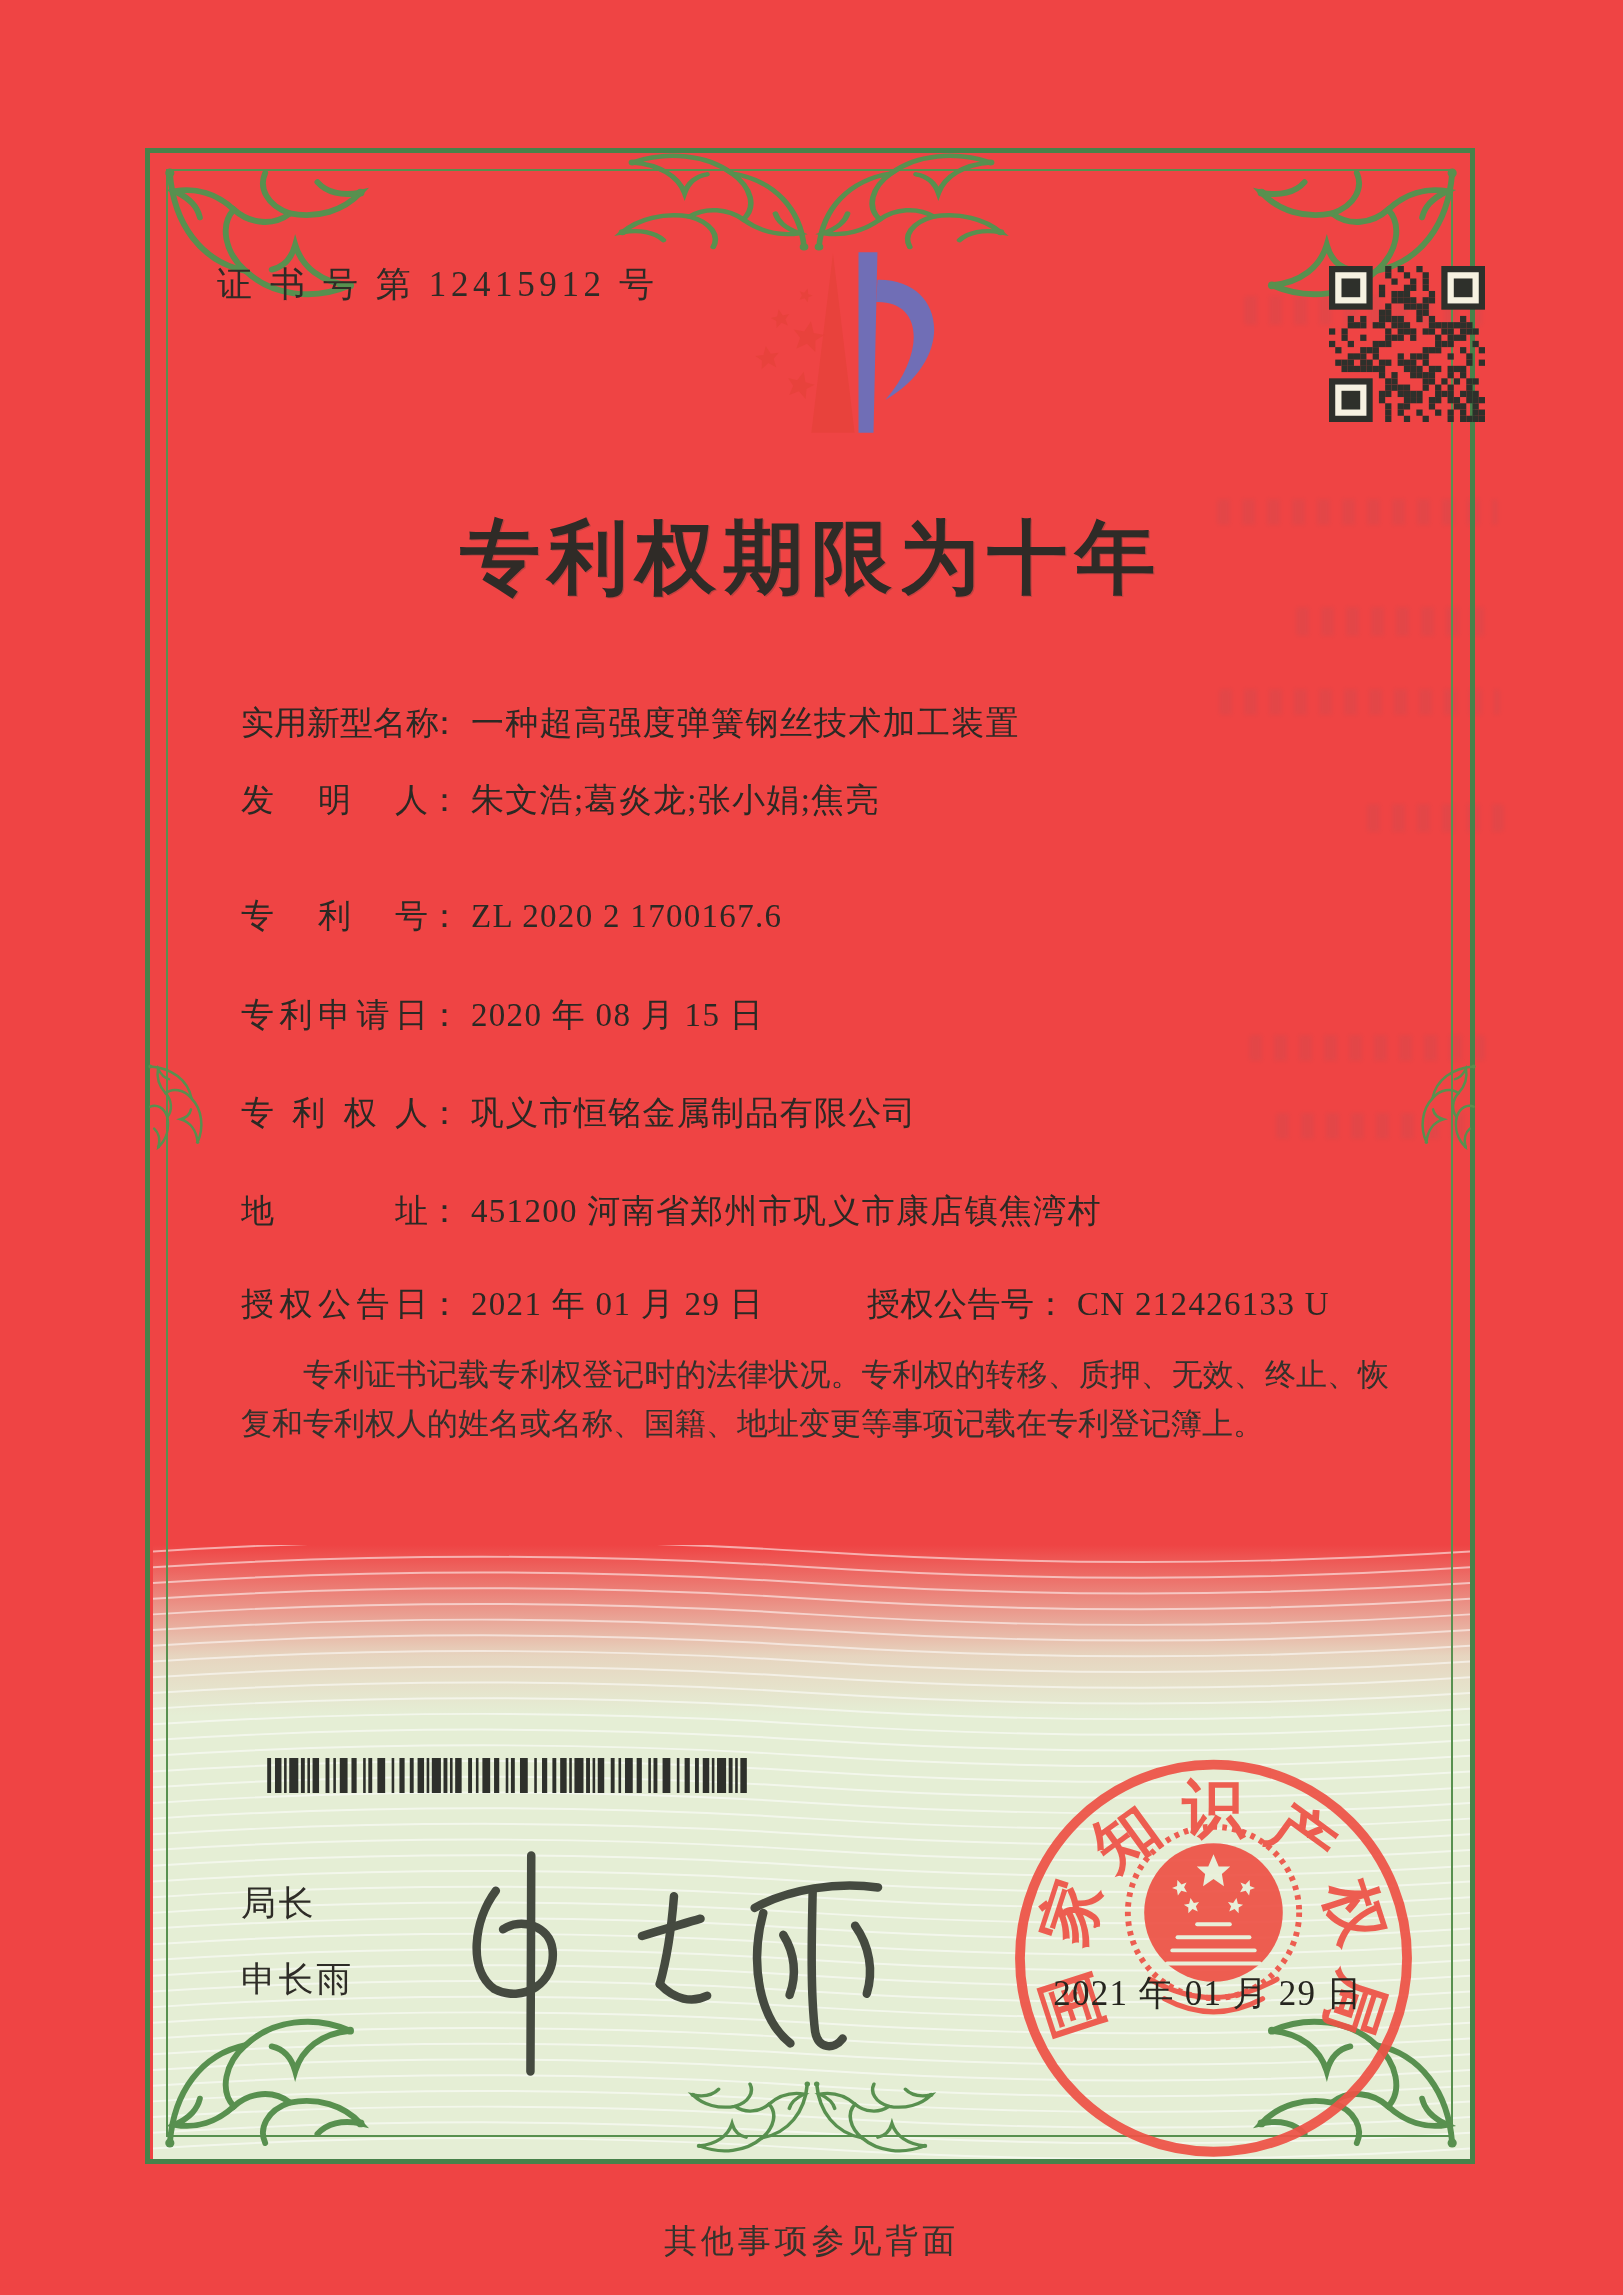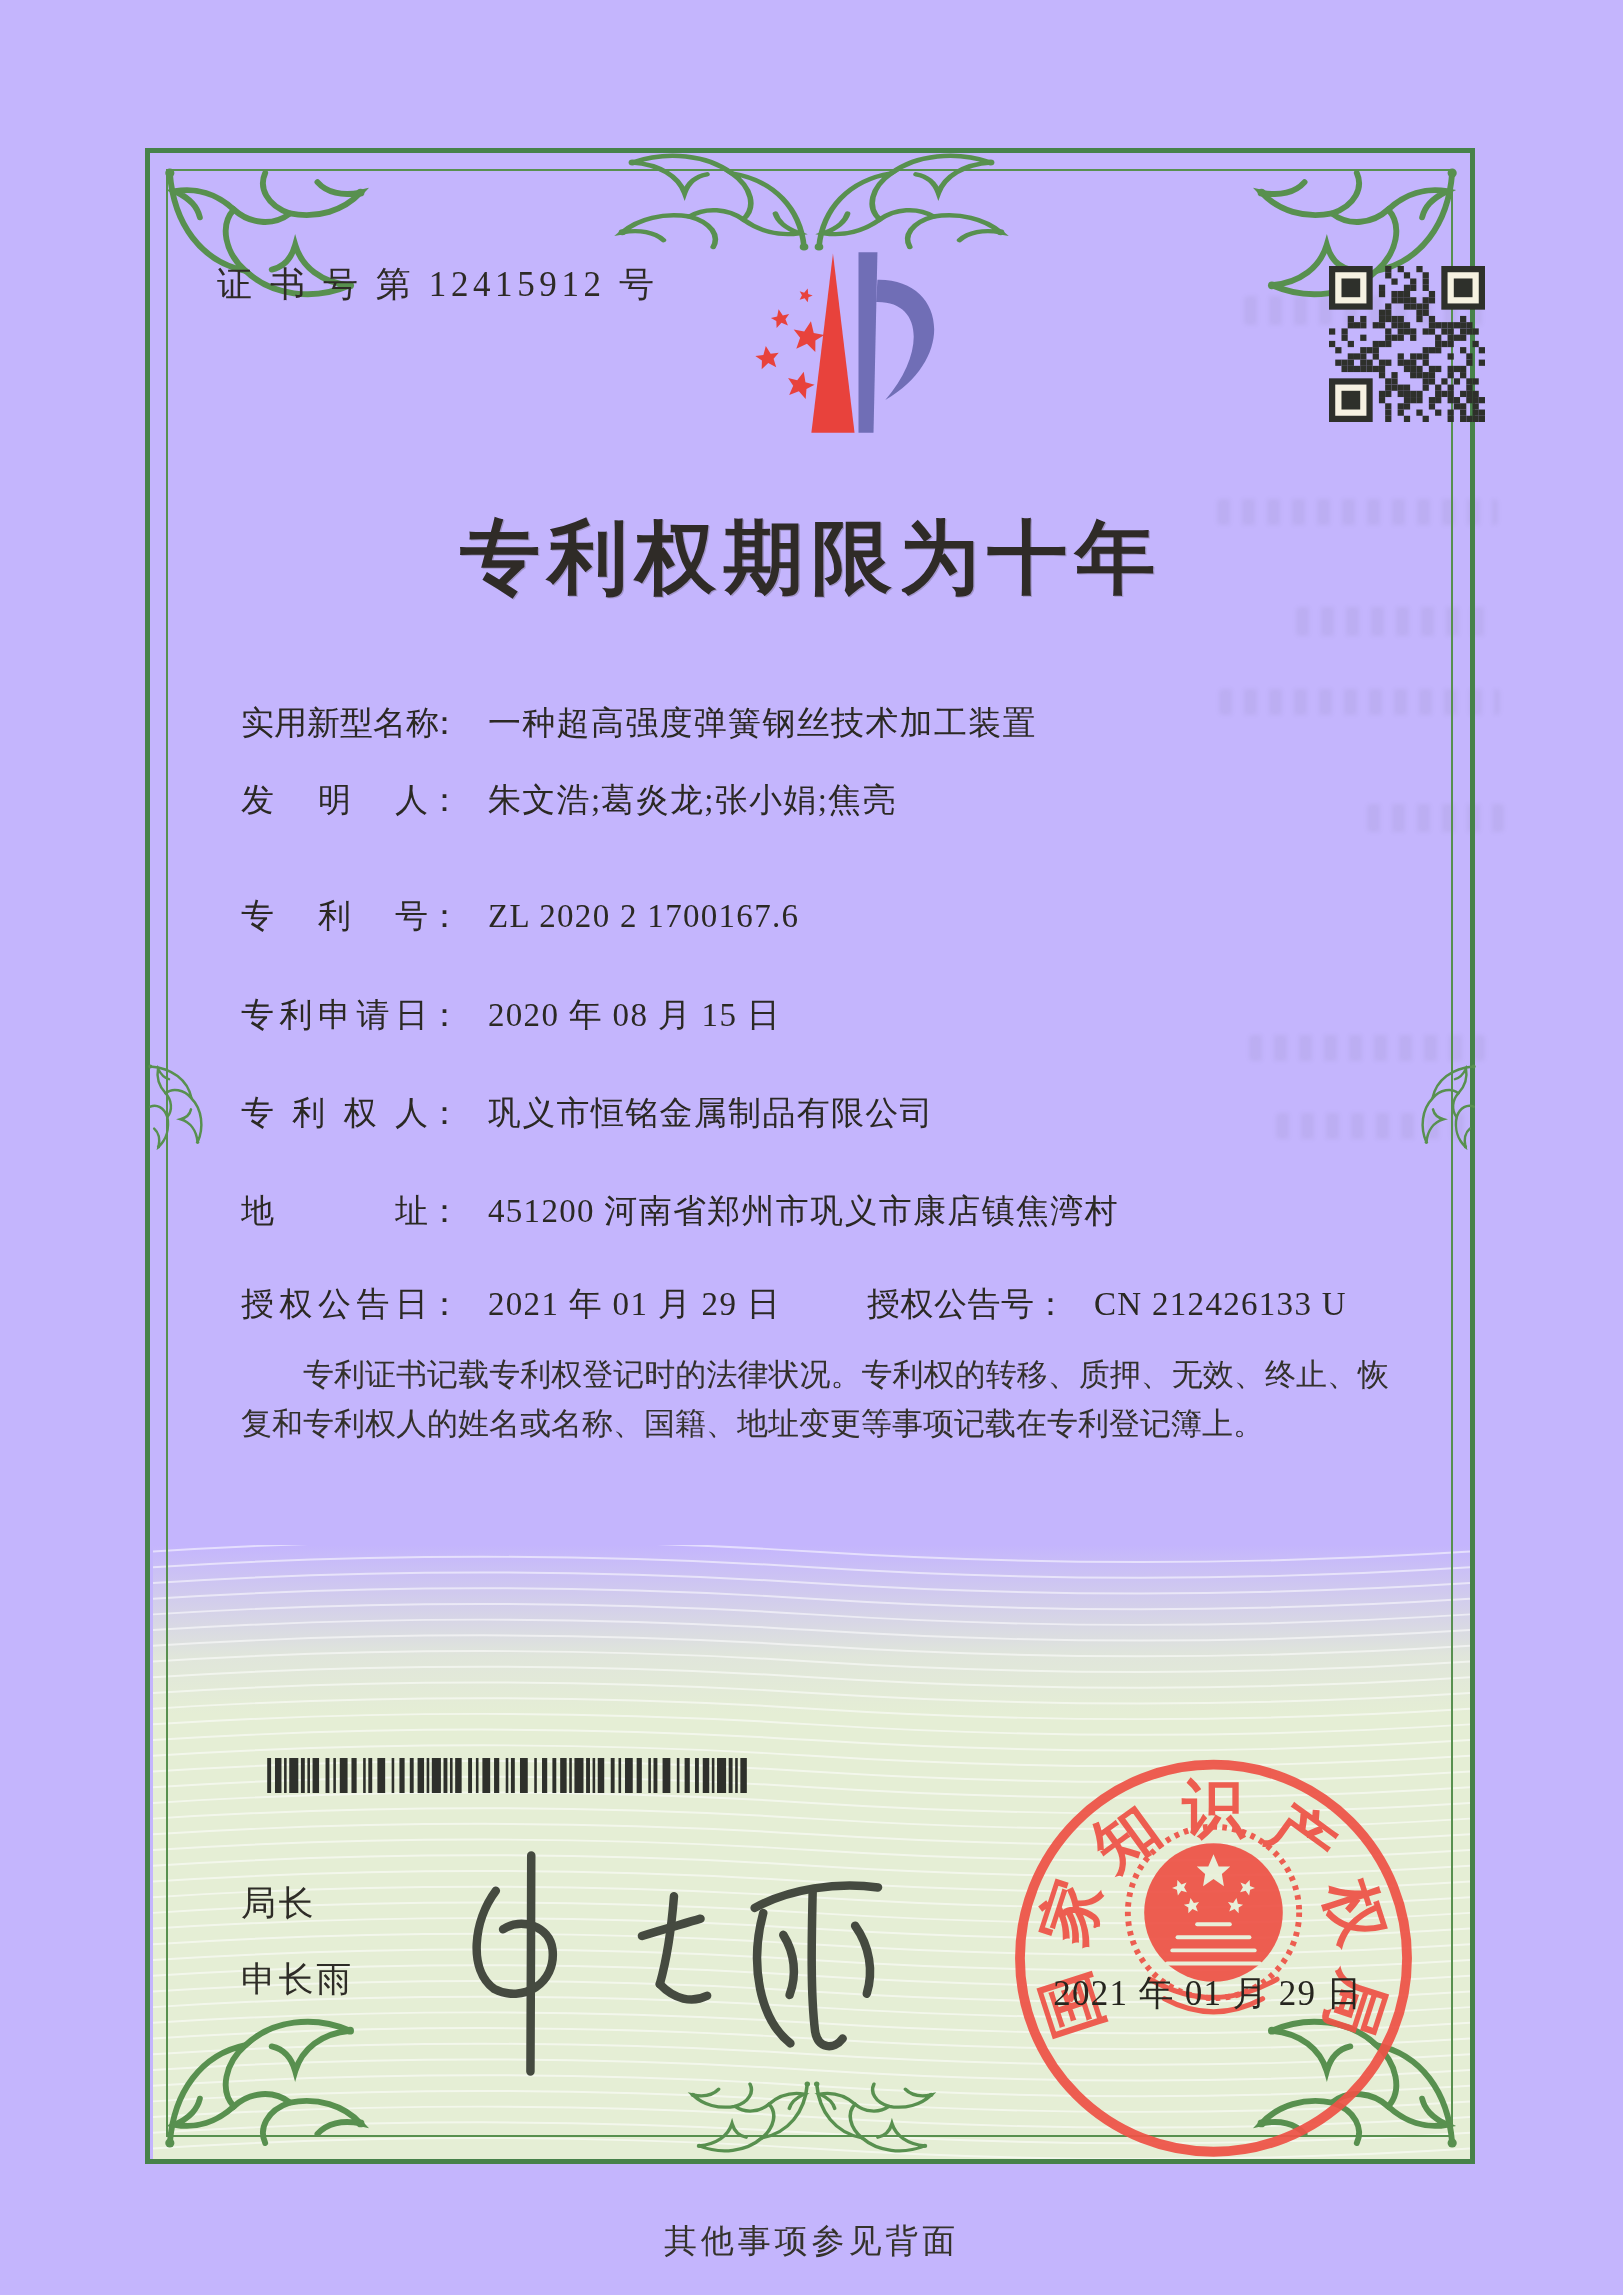--- a/index.html
+++ b/index.html
@@ -1,19 +1,19 @@
 <!DOCTYPE html>
 <html style="font-size:10.5px"><head>
 <meta charset="utf-8">
 <style>
   html,body{margin:0;padding:0;background:#e9e6d6;}
   .page{
     position:relative;
     width:1623px;height:2295px;
-    background:#c4b5fd;
+    background:#ef4444;
     overflow:hidden;
     font-family:"Liberation Serif","DejaVu Serif",serif;
     color:#2b2924;
   }
   .abs{position:absolute;}
   
   #wave-zone{
     left:153px;top:1545px;width:1317px;height:614px;
     background:linear-gradient(180deg, rgba(229,238,213,0) 0px, rgba(229,238,213,.85) 111px, #e5eed5 170px);
   }
@@ -37,21 +37,21 @@
     text-shadow:1.3px 1.3px 0 rgba(60,55,50,.25);
   }
   .field-row{left:241px;font-size:33px;line-height:42px;white-space:nowrap;}
   .flabel{
     display:inline-block;width:187px;
     text-align:justify;text-align-last:justify;
     vertical-align:top;
   }
   .flabel-b{display:inline-block;width:167px;text-align:justify;text-align-last:justify;vertical-align:top;}
   .fcolon{display:inline-block;vertical-align:top;}
-  .fvalue{display:inline-block;margin-left:27px;vertical-align:top;letter-spacing:1.3px;}
+  .fvalue{display:inline-block;margin-left:10px;vertical-align:top;letter-spacing:1.3px;}
   .paras{
     left:241px;top:1350px;width:1148px;
     font-size:31px;line-height:49px;text-align:justify;color:#33312c;
   }
   .paras p{margin:0;text-indent:2em;}
   .issuer-title{left:241px;top:1880px;font-size:35px;letter-spacing:2.6px;color:#2e2c27;}
   .issuer-name{left:241px;top:1956px;font-size:35px;letter-spacing:2.6px;color:#2e2c27;}
   .seal-date{
     left:1018px;top:1970px;width:380px;text-align:center;
     font-size:35px;letter-spacing:1.3px;color:#26251f;

